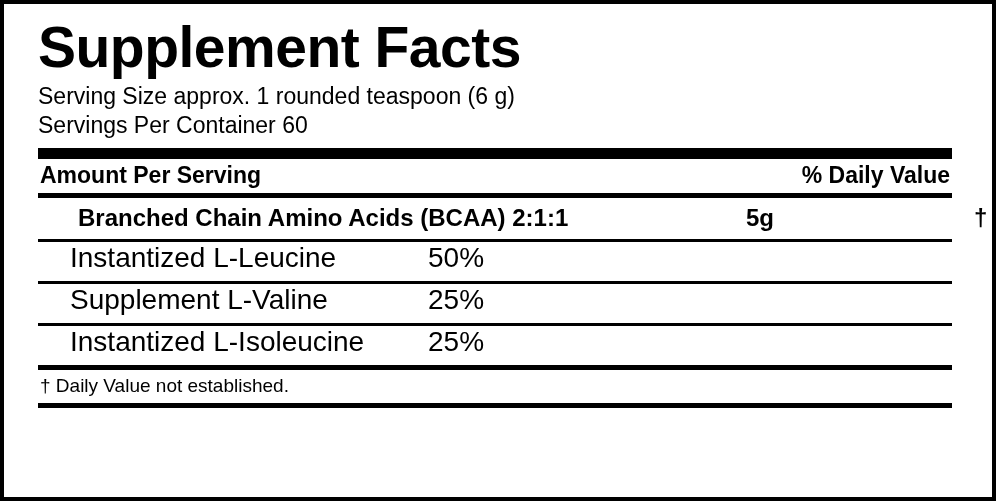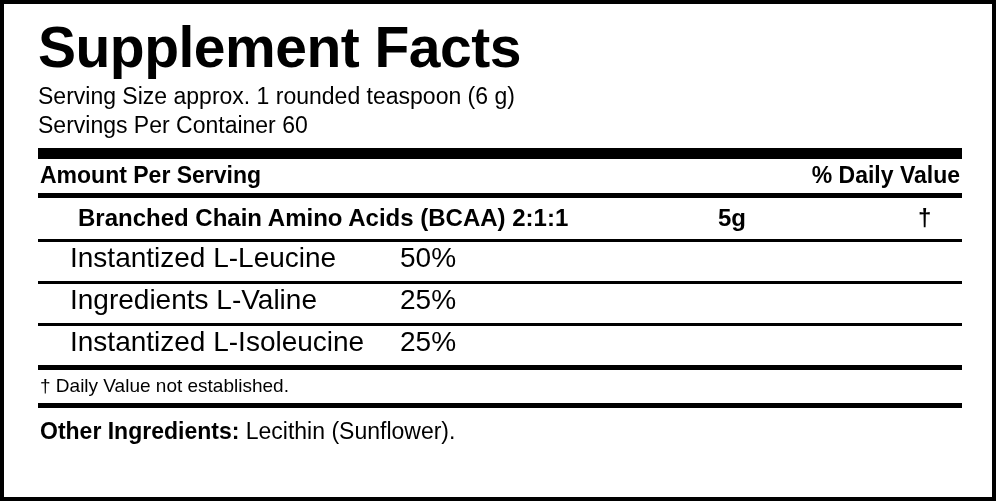--- a/index.html
+++ b/index.html
@@ -16,21 +16,21 @@
     width: 996px;
     height: 501px;
     box-sizing: border-box;
     background: #ffffff;
     border: 4px solid #000000;
     overflow: hidden;
   }
   .inner {
     position: absolute;
     left: 34px;
-    right: 30px;
+    right: 40px;
     top: 14px;
   }
   .title {
     font-size: 57px;
     font-weight: bold;
     line-height: 1.05;
     letter-spacing: -0.5px;
     margin: 0 0 4px 0;
     white-space: nowrap;
   }
@@ -49,20 +49,21 @@
     background: #000000;
   }
   .rule-thin {
     height: 3px;
     background: #000000;
   }
   .row {
     display: flex;
     align-items: baseline;
     width: 100%;
+    gap: 28px;
   }
   .hdr-row {
     font-size: 23px;
     font-weight: bold;
     padding: 3px 0 4px 2px;
   }
   .hdr-left { flex: 1 1 auto; white-space: nowrap; }
   .hdr-right { flex: 0 0 auto; white-space: nowrap; padding-right: 4px; }
 
   .main-row {
@@ -123,36 +124,32 @@
     <div class="rule-thin"></div>
 
     <div class="row sub-row">
       <span class="sub-name">Instantized L-Leucine</span>
       <span class="sub-val">50%</span>
     </div>
 
     <div class="rule-thin"></div>
 
     <div class="row sub-row">
-      <span class="sub-name">Ingredients L-Valine</span>
+      <span class="sub-name">Supplement L-Valine</span>
       <span class="sub-val">25%</span>
     </div>
 
     <div class="rule-thin"></div>
 
     <div class="row sub-row">
       <span class="sub-name">Instantized L-Isoleucine</span>
       <span class="sub-val">25%</span>
     </div>
 
     <div class="rule-med"></div>
 
     <div class="footnote">† Daily Value not established.</div>
 
     <div class="rule-med"></div>
 
-    <div class="other">
-      <b>Other Ingredients:</b>
-      <span> Lecithin (Sunflower).</span>
-    </div>
 
   </div>
 </div>
 
 </body></html>

